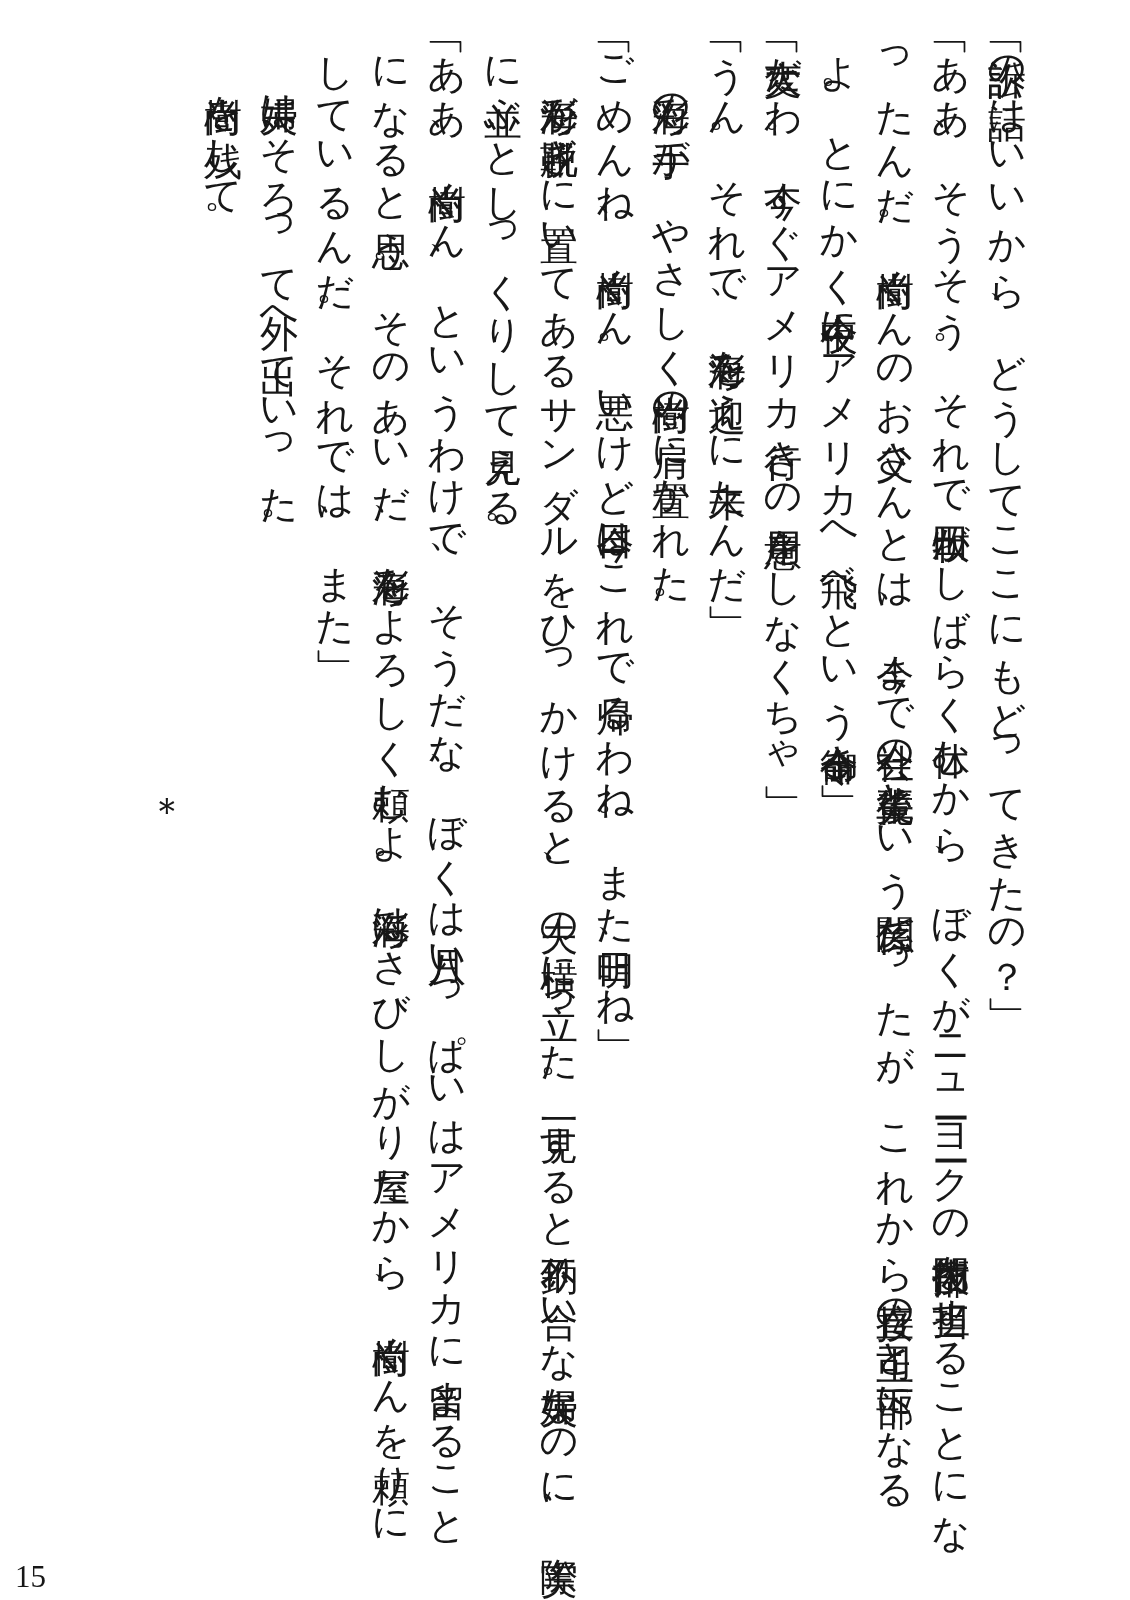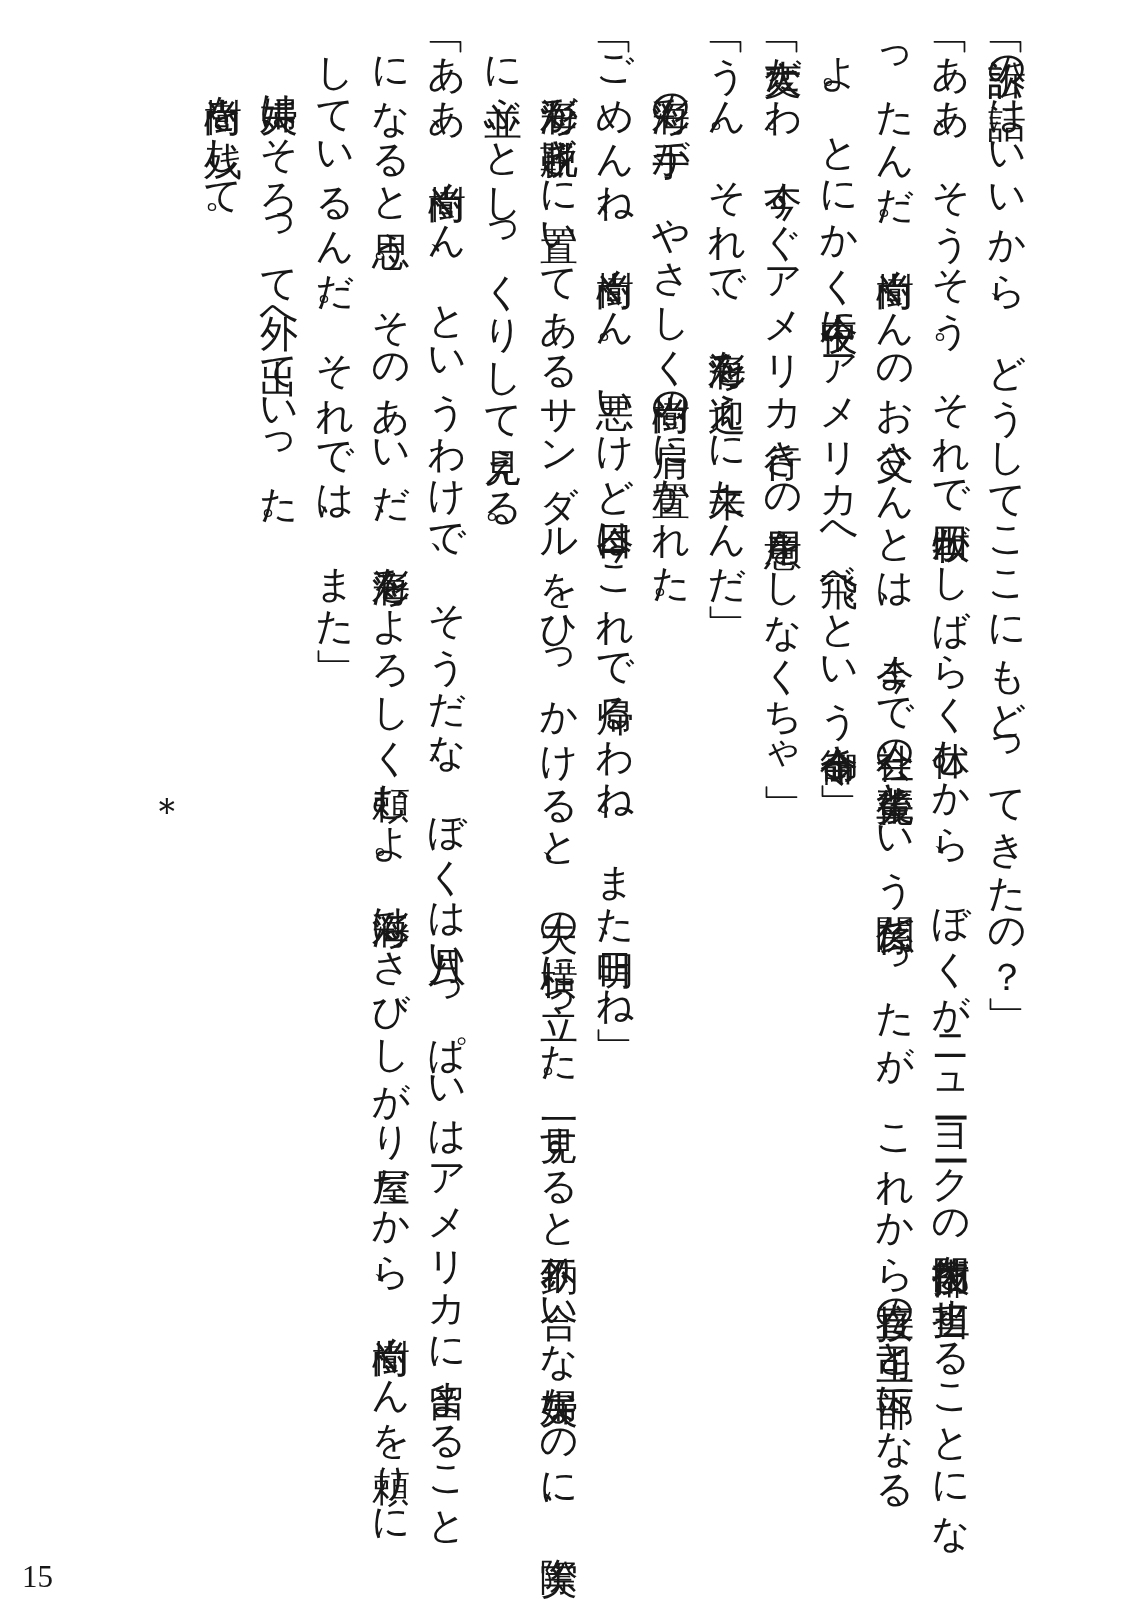--- a/index.html
+++ b/index.html
@@ -35,21 +35,21 @@
   }
   .text-block p.narrative {
     text-indent: 1em;
   }
   .text-block p.separator {
     text-align: center;
     text-indent: 0;
   }
   .page-number {
     position: absolute;
-    left: 22px;
+    left: 15px;
     bottom: 8px;
     font-size: 31px;
     line-height: 1;
     color: #171717;
   }
 </style>
 </head>
 <body>
 
 <div class="page">

